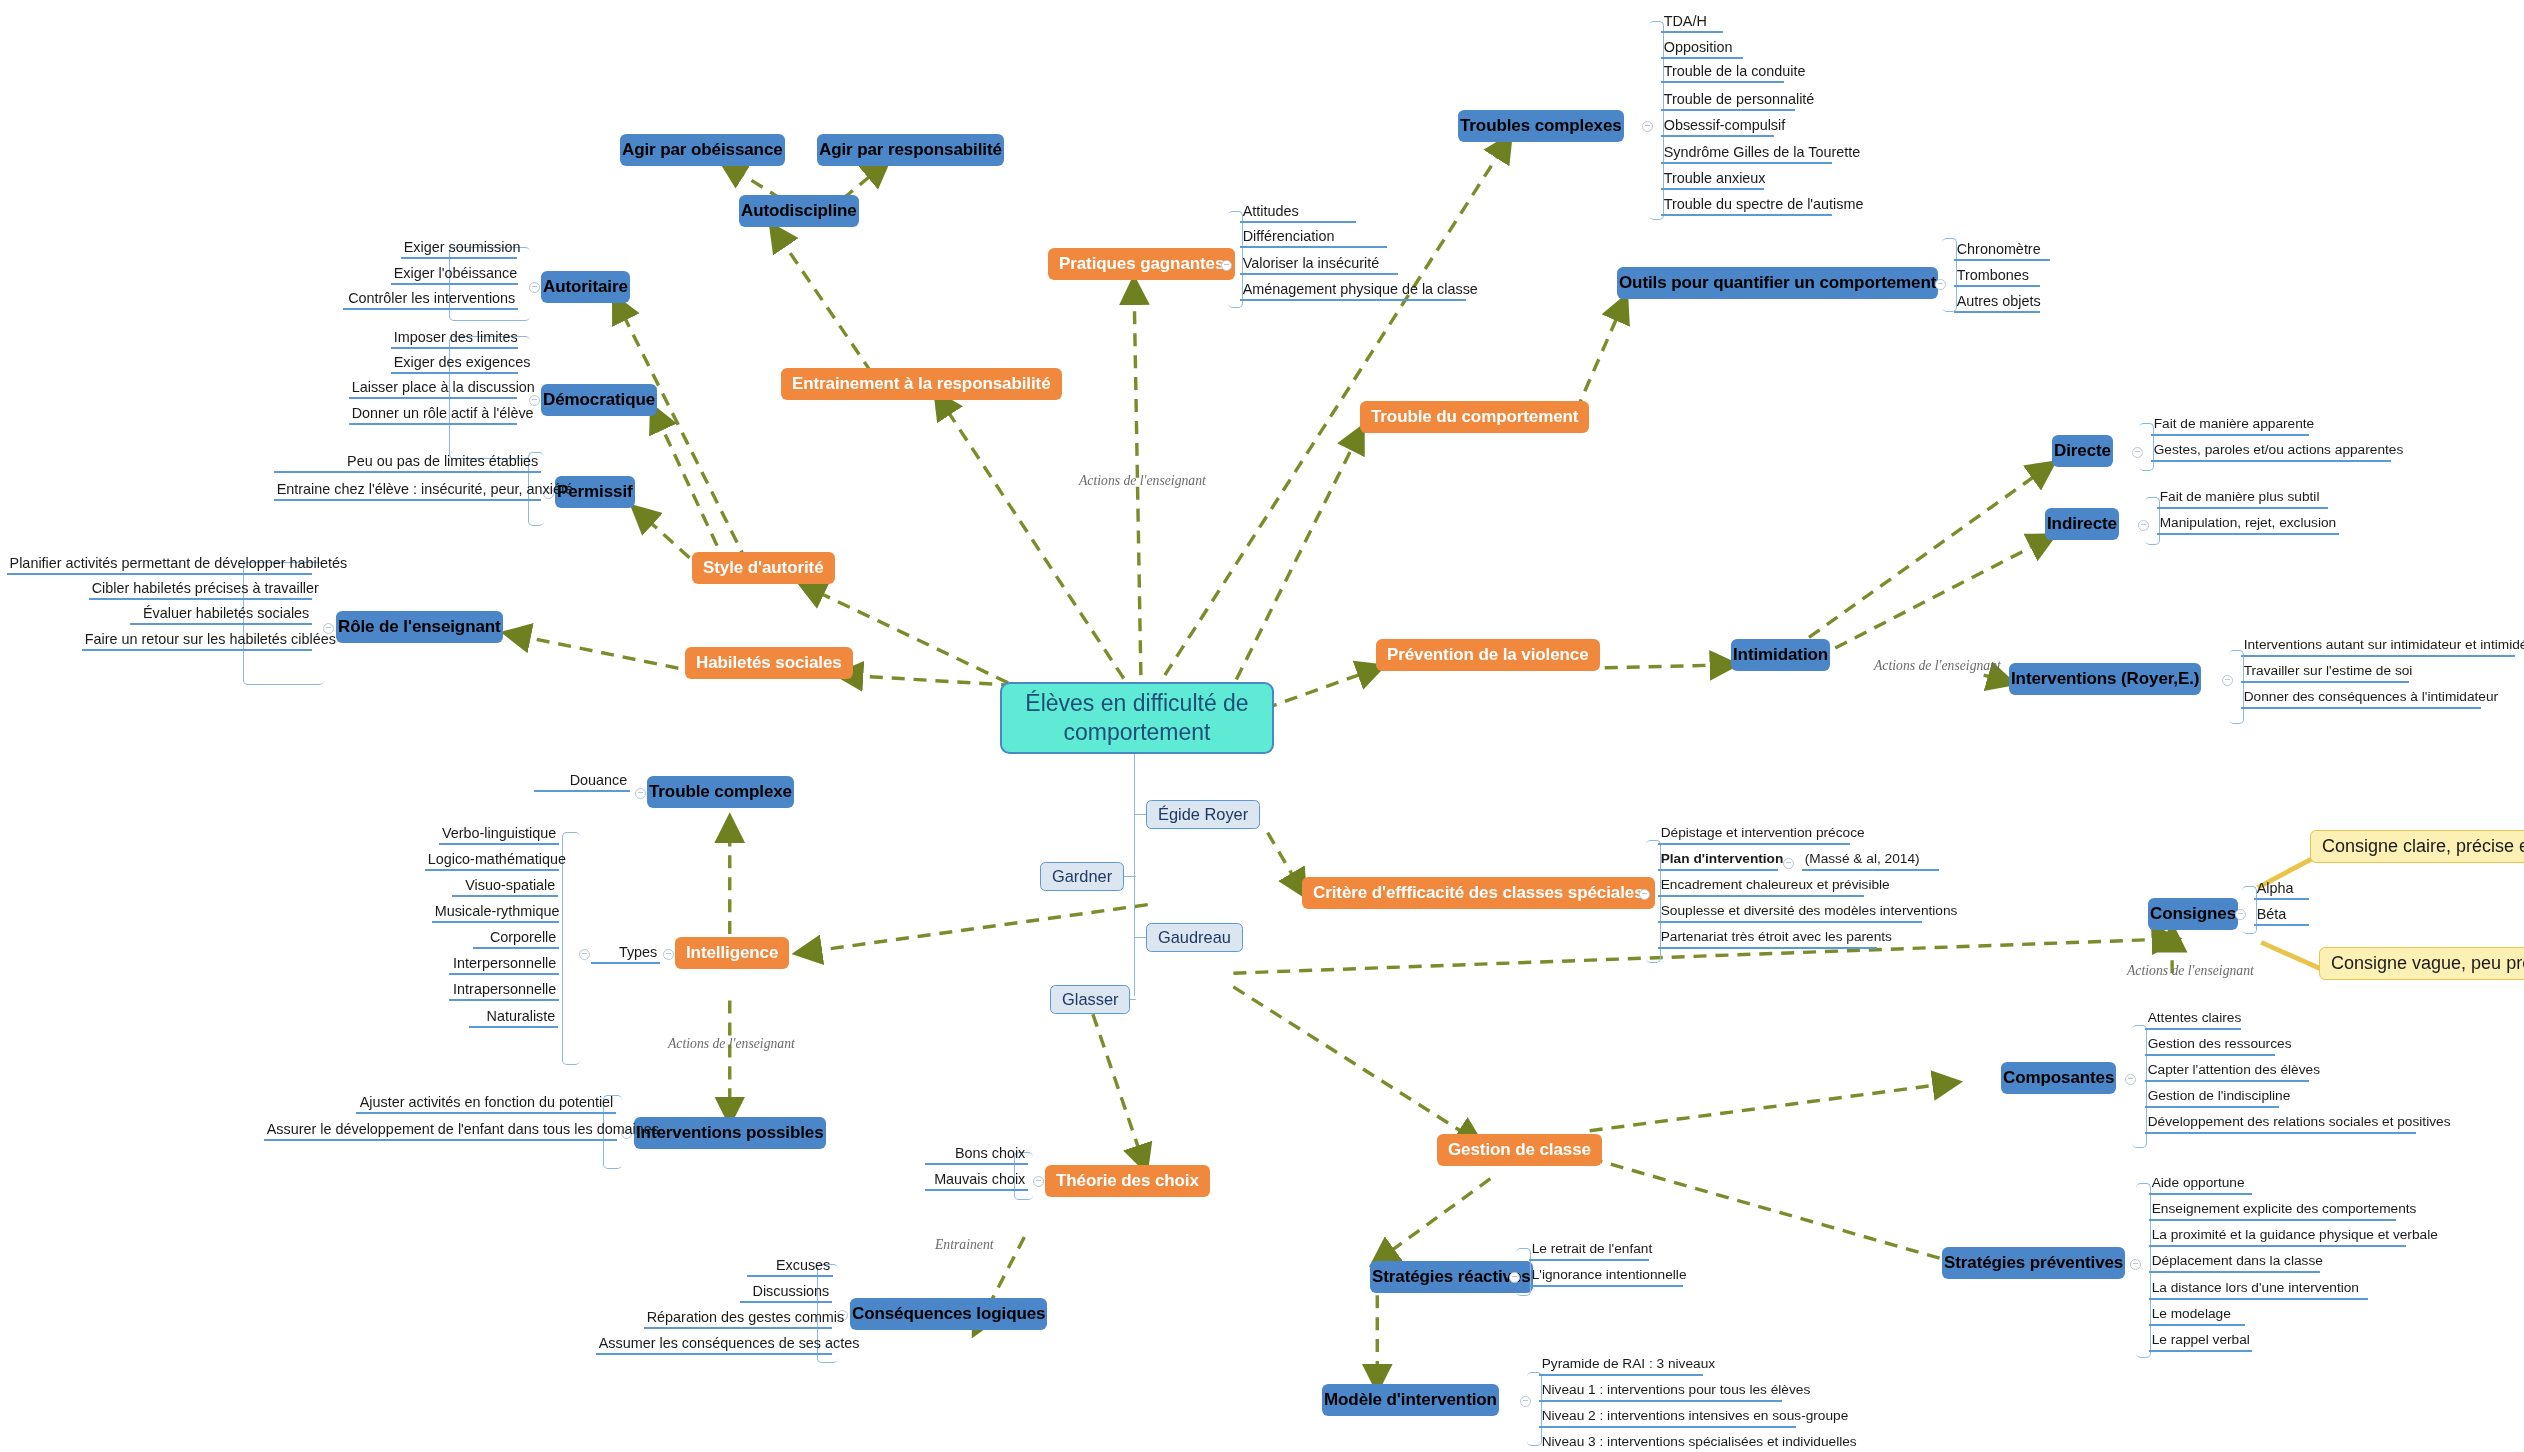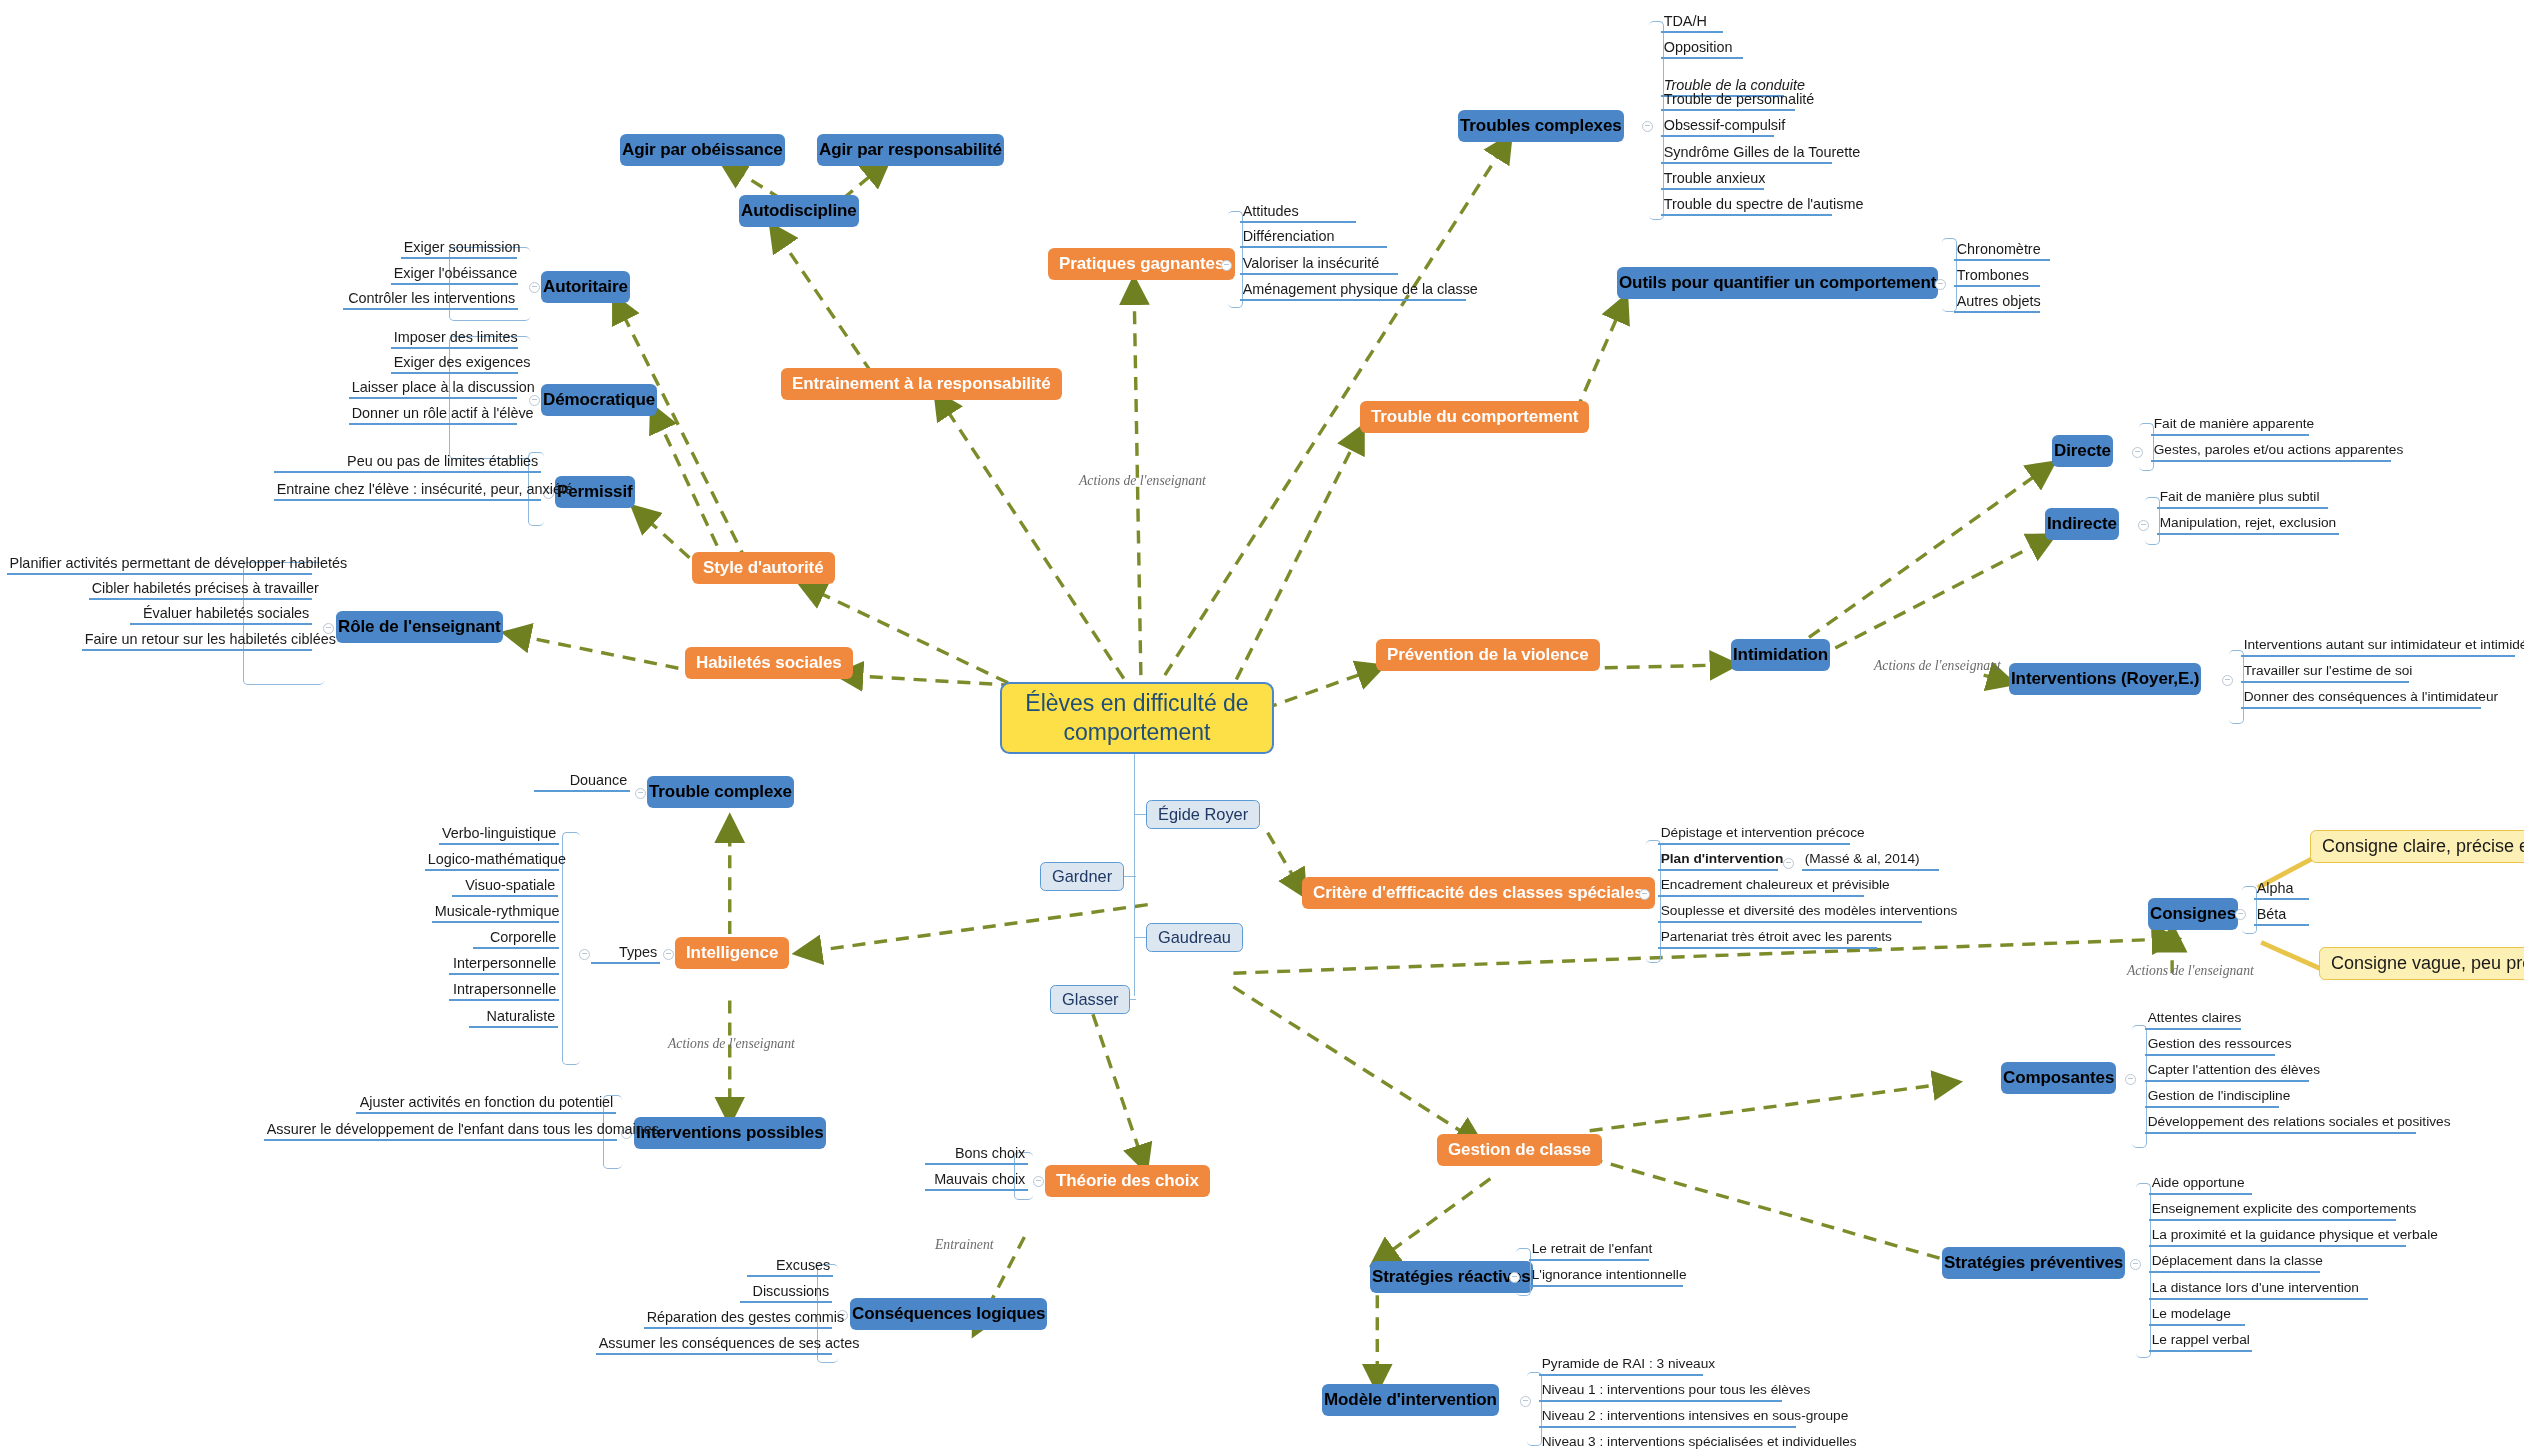--- a/index.html
+++ b/index.html
@@ -11,21 +11,21 @@
   
   .node{position:absolute;box-sizing:border-box;white-space:nowrap;
         display:flex;align-items:center;justify-content:center;}
 
   .n-blue{background:#4a86c8;color:#000000;border-radius:6.2px;
           font-weight:bold;padding:0 2px;height:31.5px;font-size:17px;
           letter-spacing:-0.1px;}
   .n-orange{background:#f0883e;color:#ffffff;border-radius:6.2px;
             font-weight:bold;padding:0 11px;height:31.5px;font-size:17px;
             letter-spacing:-0.1px;}
-  .n-root{background:#fde047;color:#1f4e79;border:2.7px solid #4a86c8;
+  .n-root{background:#5eead4;color:#1f4e79;border:2.7px solid #4a86c8;
           border-radius:9.6px;font-size:23px;line-height:1.25;
           text-align:center;padding:8.2px 13.7px;white-space:normal;}
   .n-author{background:#dce6f1;color:#1f3864;border:1.4px solid #5b9bd5;
             border-radius:5.5px;font-size:16.4px;padding:0 11px;height:29px;}
   .n-note{background:#fdf0b4;border:1.4px solid #e8c44a;border-radius:6.2px;
           color:#1a1a1a;font-size:18px;padding:0 11px;height:33px;}
 
   
   .leaf{position:absolute;box-sizing:border-box;white-space:nowrap;
         color:#1a1a1a;font-size:14.4px;height:20.6px;line-height:18px;
@@ -196,21 +196,21 @@
   <div class="leaf la" style="left:1240px;top:202px;width:116px;">Attitudes</div>
   <div class="leaf la" style="left:1240px;top:227px;width:147px;">Différenciation</div>
   <div class="leaf la" style="left:1240px;top:254px;width:158px;">Valoriser la insécurité</div>
   <div class="leaf la" style="left:1240px;top:280px;width:226px;">Aménagement physique de la classe</div>
 
   <div class="node n-blue" style="left:1458px;top:110px;">Troubles complexes</div>
   <div class="knob" style="left:1642px;top:121px;"></div>
   <div class="bracket right" style="left:1649px;top:20.6px;width:15px;height:199px;"></div>
   <div class="leaf la" style="left:1661px;top:12.3px;width:62px;">TDA/H</div>
   <div class="leaf la" style="left:1661px;top:38px;width:82px;">Opposition</div>
-  <div class="leaf la" style="left:1661px;top:76px;width:123px;font-style:italic;">Trouble de la conduite</div>
+  <div class="leaf la" style="left:1661px;top:62px;width:123px;">Trouble de la conduite</div>
   <div class="leaf la" style="left:1661px;top:90px;width:134px;">Trouble de personnalité</div>
   <div class="leaf la" style="left:1661px;top:116px;width:113px;">Obsessif-compulsif</div>
   <div class="leaf la" style="left:1661px;top:143px;width:171px;">Syndrôme Gilles de la Tourette</div>
   <div class="leaf la" style="left:1661px;top:169px;width:103px;">Trouble anxieux</div>
   <div class="leaf la" style="left:1661px;top:195px;width:171px;">Trouble du spectre de l'autisme</div>
 
   <div class="node n-blue" style="left:1617px;top:267px;">Outils pour quantifier un comportement</div>
   <div class="knob" style="left:1935px;top:279px;"></div>
   <div class="bracket right" style="left:1942px;top:238px;width:15px;height:74px;"></div>
   <div class="leaf la" style="left:1954px;top:240px;width:96px;">Chronomètre</div>

